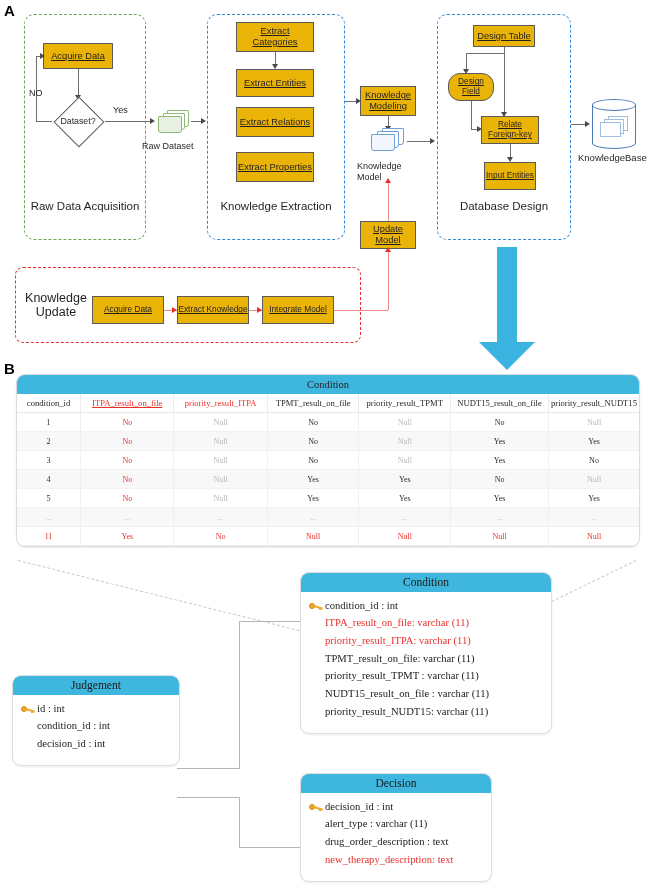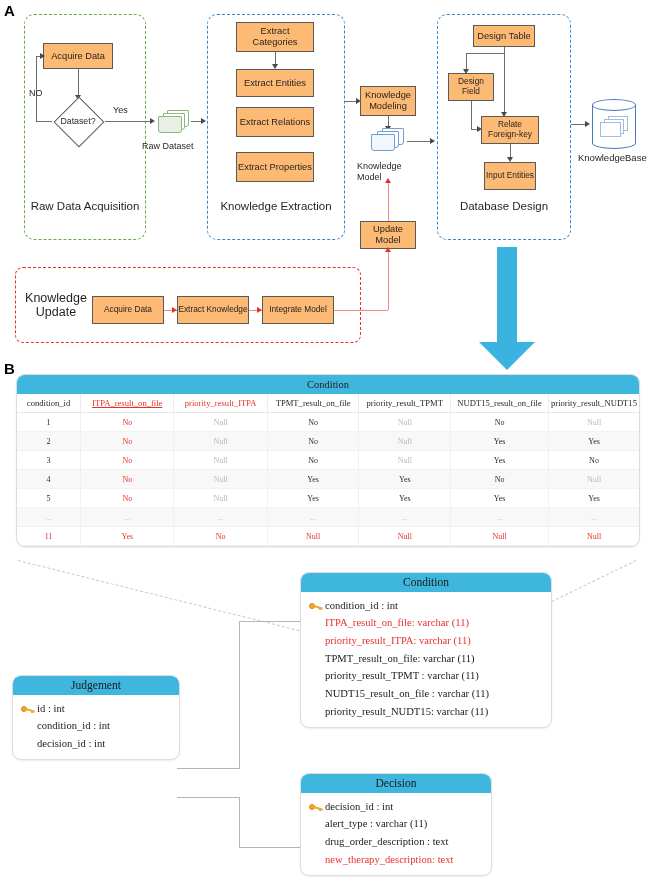--- a/index.html
+++ b/index.html
@@ -7,23 +7,23 @@
   .abs{position:absolute;}
   .panel-letter{font-family:"Liberation Sans",sans-serif;font-weight:bold;font-size:15px;color:#000;}
 
   
   .group{position:absolute;border-radius:10px;box-sizing:border-box;}
   .group.green{border:1.6px dashed #6aa84f;}
   .group.blue{border:1.6px dashed #2f86d6;}
   .group.red{border:1.4px dashed #e8302a;}
 
   
-  .pbox{position:absolute;box-sizing:border-box;border:1px solid #5a5a5a;background:#fdba74;
+  .pbox{position:absolute;box-sizing:border-box;border:1px solid #5a5a5a;background:#eab308;
         display:flex;align-items:center;justify-content:center;text-align:center;
-        font-size:9.3px;line-height:1.15;color:#231f20;}
+        font-size:9.3px;line-height:1.15;color:#231f20;text-decoration:underline;}
   .pbox.sm{font-size:8.3px;}
 
   
   .diamond{position:absolute;box-sizing:border-box;}
   .diamond .dshape{position:absolute;inset:0;border:1px solid #5a5a5a;background:#fff;
       transform:rotate(45deg);}
   .diamond .dtext{position:absolute;inset:0;display:flex;align-items:center;justify-content:center;
       font-size:8.8px;color:#231f20;}
 
   
@@ -68,21 +68,21 @@
   .dtbl tr:nth-child(even) td{background:#f8f8f8;}
   .dtbl td.null{color:#b9b9b9;}
   .dtbl td.red{color:#e8302a;}
   .dtbl th:last-child,.dtbl td:last-child{border-right:none;}
 
   
   .entity{position:absolute;border:1px solid #dedede;border-radius:9px;background:#fff;overflow:hidden;
           box-shadow:0 1px 2px rgba(0,0,0,.08);}
   .entity .ehead{background:#3fb6dd;color:#1a1a1a;text-align:center;font-size:11.5px;padding:3px 0 4px;
           font-family:"Liberation Serif",serif;}
-  .entity .ebody{padding:5px 0 6px 0;}
+  .entity .ebody{padding:5px 0 12px 0;}
   .entity .attr{display:flex;align-items:center;font-family:"Liberation Serif",serif;font-size:10.6px;
           color:#1a1a1a;padding:2.5px 6px 2.5px 8px;line-height:1.2;white-space:nowrap;}
   .entity .attr.red{color:#e8302a;}
   .entity .keyslot{width:16px;flex:0 0 16px;display:flex;align-items:center;}
   .entity .attr .txt{flex:1;}
   .keyicon{display:inline-block;width:14px;height:9px;position:relative;}
   .keyicon .kb{position:absolute;left:0;top:1.5px;width:6px;height:6px;border-radius:50%;
       background:#f0a92b;border:1.1px solid #d98b12;box-sizing:border-box;}
   .keyicon .kst{position:absolute;left:5px;top:3.6px;width:9px;height:2px;background:#f0a92b;transform:rotate(18deg);transform-origin:left center;}
   .keyicon .kt1{position:absolute;left:10px;top:5.4px;width:2px;height:3px;background:#f0a92b;}
@@ -162,21 +162,21 @@
 
 <div class="group blue" style="left:437px;top:14px;width:134px;height:226px;"></div>
 <div class="abs" style="left:437px;top:200px;width:134px;text-align:center;font-size:11.5px;">Database Design</div>
 
 <div class="pbox" style="left:473px;top:25px;width:62px;height:22px;">Design Table</div>
 
 <div class="ln v" style="left:504px;top:47px;height:6px;"></div>
 <div class="ln h" style="left:466px;top:53px;width:39px;"></div>
 <div class="ln v" style="left:466px;top:53px;height:18px;"></div>
 <div class="arrow down" style="left:463px;top:69px;"></div>
-<div class="pbox sm" style="left:448px;top:73px;width:46px;height:28px;">Design Field</div>
+<div class="pbox sm" style="left:448px;top:73px;width:46px;height:28px;border-radius:12px;">Design Field</div>
 
 <div class="ln v" style="left:504px;top:47px;height:67px;"></div>
 <div class="arrow down" style="left:501px;top:112px;"></div>
 
 <div class="ln v" style="left:471px;top:101px;height:28px;"></div>
 <div class="ln h" style="left:471px;top:129px;width:9px;"></div>
 <div class="arrow right" style="left:477px;top:126px;"></div>
 <div class="pbox sm" style="left:481px;top:116px;width:58px;height:28px;">Relate Foreign-key</div>
 
 <div class="ln v" style="left:510px;top:144px;height:15px;"></div>

